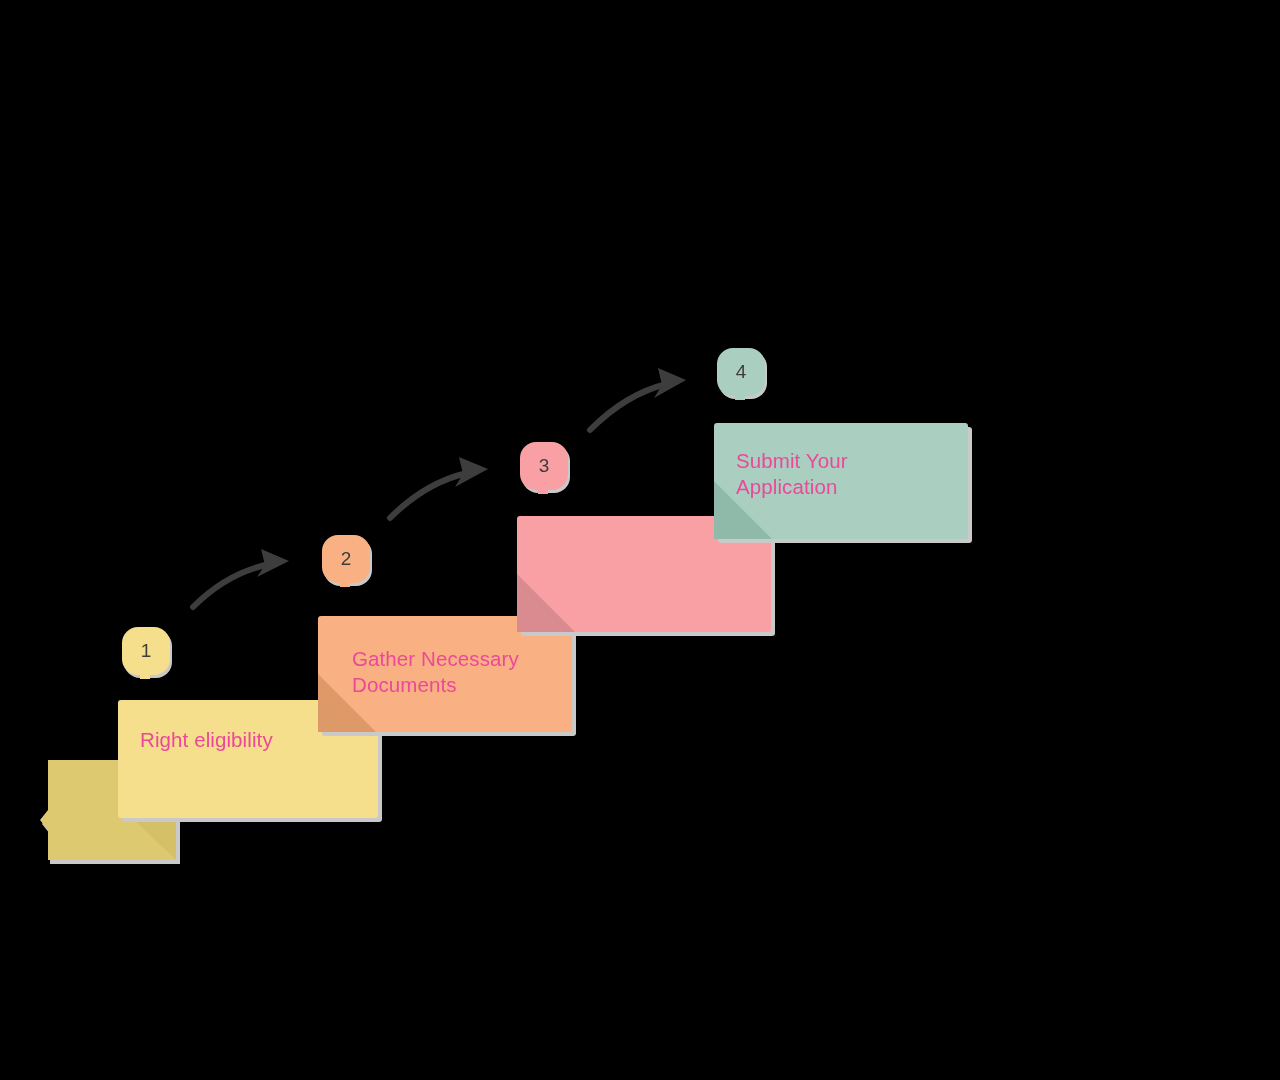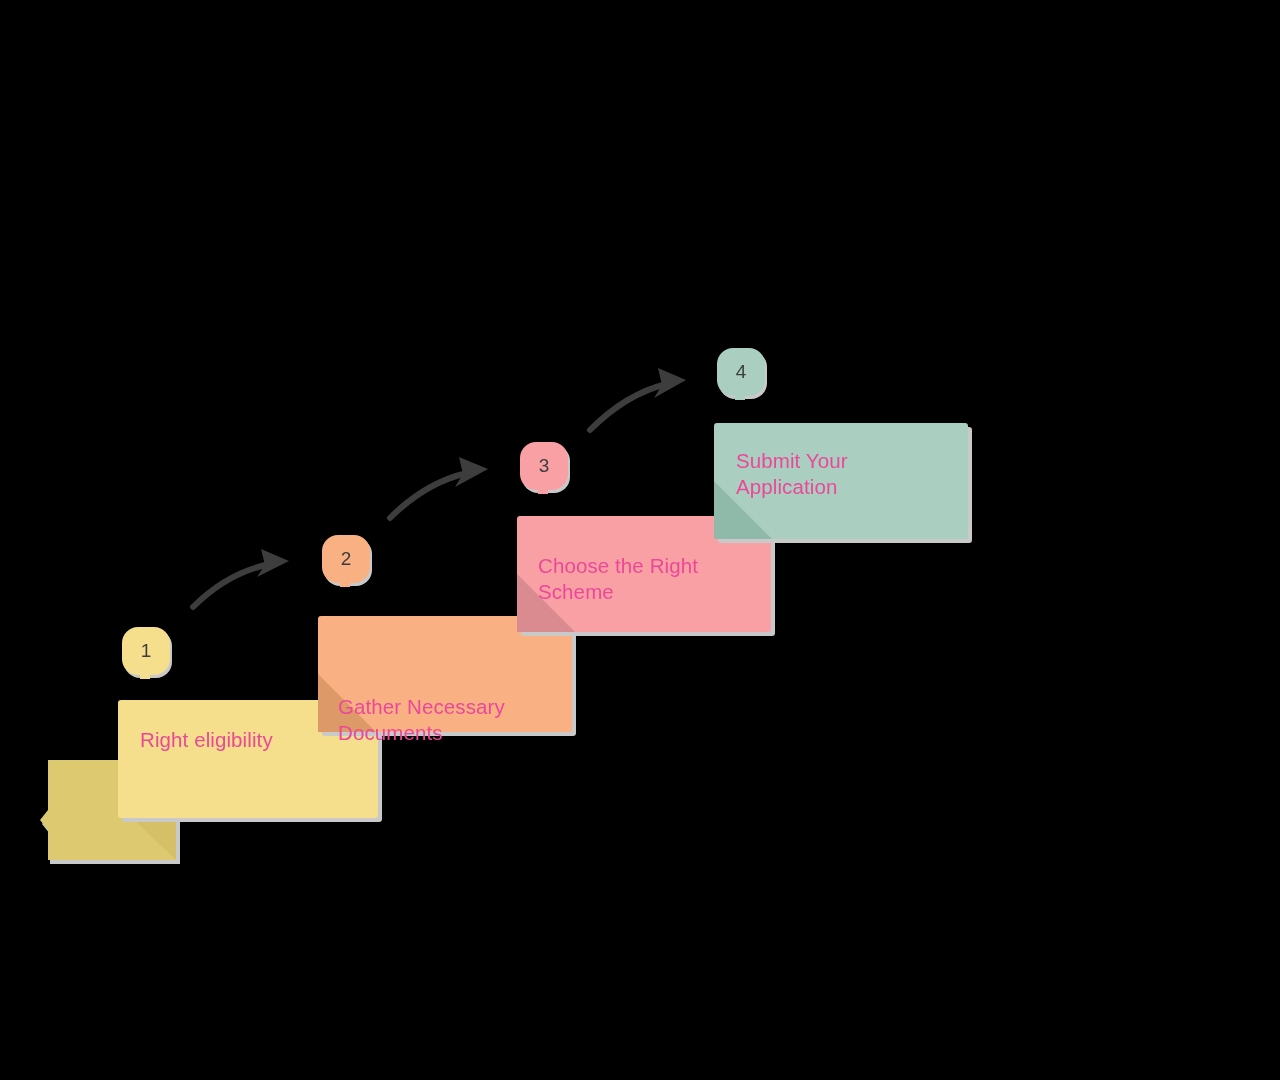--- a/index.html
+++ b/index.html
@@ -67,30 +67,28 @@
   </svg>
   <div class="step-label" style="left:140px; top:727px; width:240px;">Right eligibility</div>
 
   <svg style="position:absolute;left:318px;top:608px;width:270px;height:150px;" viewBox="0 0 270 150">
     <rect x="4" y="12" width="254" height="116" rx="3" fill="#c9c9c9"></rect>
 
     <polygon points="0,124 58,124 0,66" fill="#dd9a68"></polygon>
     <rect x="0" y="8" width="254" height="116" rx="3" fill="#f9b183"></rect>
     <polygon points="0,124 58,124 0,66" fill="#dd9a68"></polygon>
   </svg>
-  <div class="step-label" style="left:338px; top:646px; width:230px;margin-top:48px;">Gather Necessary
+  <div class="step-label" style="left:352px; top:646px; width:230px;">Gather Necessary
 Documents</div>
 
   <svg style="position:absolute;left:517px;top:508px;width:270px;height:150px;" viewBox="0 0 270 150">
     <rect x="4" y="12" width="254" height="116" rx="3" fill="#c9c9c9"></rect>
     <rect x="0" y="8" width="254" height="116" rx="3" fill="#f9a0a4"></rect>
     <polygon points="0,124 58,124 0,66" fill="#d98b90"></polygon>
   </svg>
-  <div class="step-label" style="left:538px; top:553px; width:230px;">Choose the Right
-Scheme</div>
 
   <svg style="position:absolute;left:714px;top:415px;width:270px;height:150px;" viewBox="0 0 270 150">
     <rect x="4" y="12" width="254" height="116" rx="3" fill="#c9c9c9"></rect>
     <rect x="0" y="8" width="254" height="116" rx="3" fill="#aacfc0"></rect>
     <polygon points="0,124 58,124 0,66" fill="#8fb9a8"></polygon>
   </svg>
   <div class="step-label" style="left:736px; top:448px; width:230px;">Submit Your
 Application</div>
 
   <div class="badge" style="left:121px; top:626px; width:54px; height:54px;">

